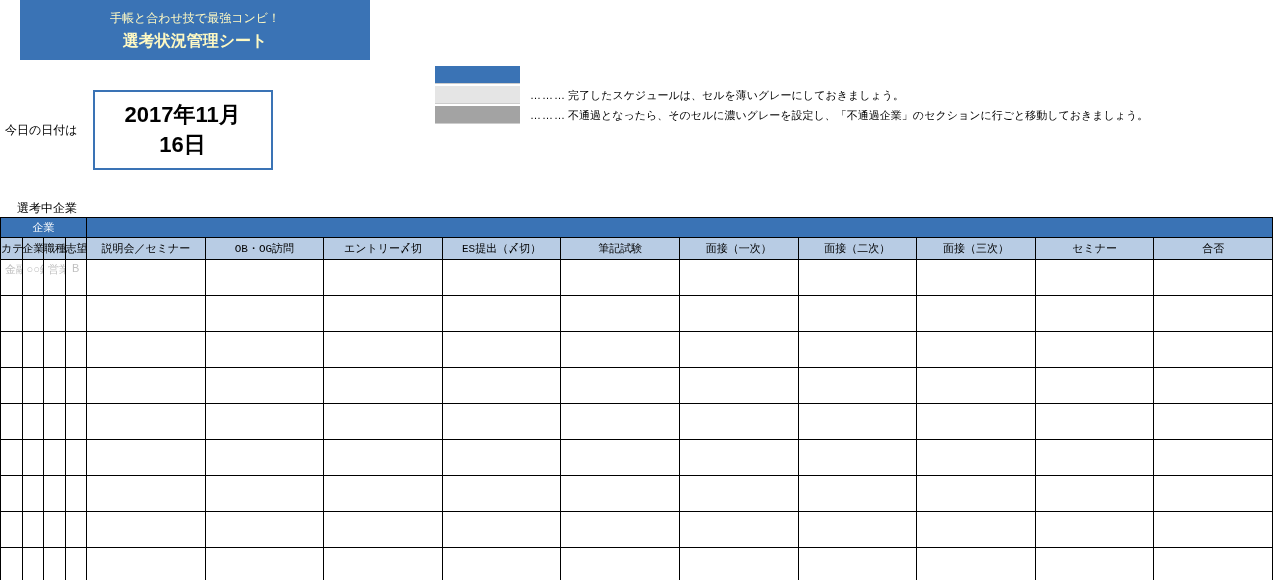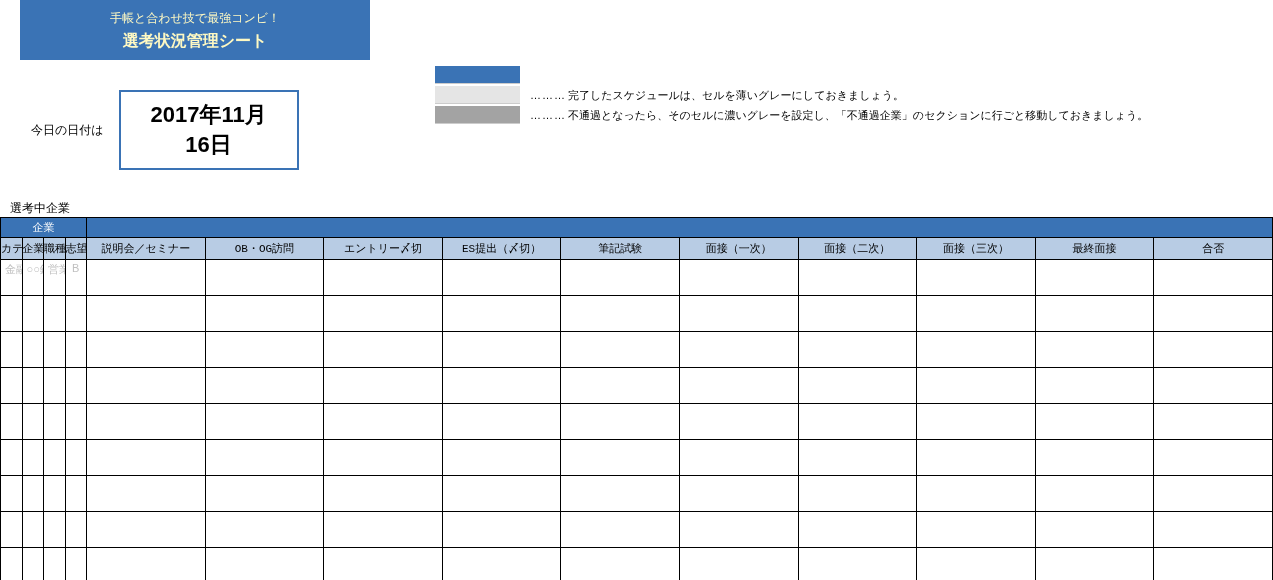--- a/index.html
+++ b/index.html
@@ -18,21 +18,21 @@
   text-align: center;
   padding: 10px 0;
   margin-left: 20px;
 }
 .title-sub { font-size: 12px; }
 .title-main { font-size: 16px; font-weight: bold; margin-top: 4px; }
 .date-row {
   display: flex;
   align-items: center;
   margin-top: 30px;
-  margin-left: 31px;
+  margin-left: 5px;
   margin-bottom: 30px;
 }
 .date-label { font-size: 12px; margin-right: 15px; }
 .date-box {
   border: 2px solid #3a73b5;
   font-size: 22px;
   font-weight: bold;
   padding: 8px 20px;
   text-align: center;
   width: 180px;
@@ -56,21 +56,21 @@
 }
 .sw-blue { background: #3a73b5; }
 .sw-light { background: #e5e5e5; }
 .sw-gray { background: #a3a3a3; }
 .legend-text { white-space: nowrap; }
 .dots { letter-spacing: 1px; margin-right: 2px; }
 .section-label {
   font-size: 12px;
   font-weight: normal;
   margin-top: 12px;
-  padding-left: 10px;
+  padding-left: 17px;
 }
 .main-table {
   border-collapse: collapse;
   width: 1273px;
   table-layout: fixed;
 }
 .main-table th, .main-table td {
   border: 1px solid #000;
   font-size: 11px;
   overflow: hidden;
@@ -145,21 +145,21 @@
     <th class="hdr-light col-job">職種</th>
     <th class="hdr-light col-rank">志望度（A～E）</th>
     <th class="hdr-light col-step">説明会／セミナー</th>
     <th class="hdr-light col-step">OB・OG訪問</th>
     <th class="hdr-light col-step">エントリー〆切</th>
     <th class="hdr-light col-step">ES提出（〆切）</th>
     <th class="hdr-light col-step">筆記試験</th>
     <th class="hdr-light col-step">面接（一次）</th>
     <th class="hdr-light col-step">面接（二次）</th>
     <th class="hdr-light col-step">面接（三次）</th>
-    <th class="hdr-light col-step">最終面接</th>
+    <th class="hdr-light col-step">セミナー</th>
     <th class="hdr-light col-step">合否</th>
   </tr>
   <tr>
     <td class="example-cell">金融</td>
     <td class="example-cell">○○銀行</td>
     <td class="example-cell">営業</td>
     <td class="example-cell" style="text-align:center">B</td>
     <td></td>
     <td></td>
     <td></td>

